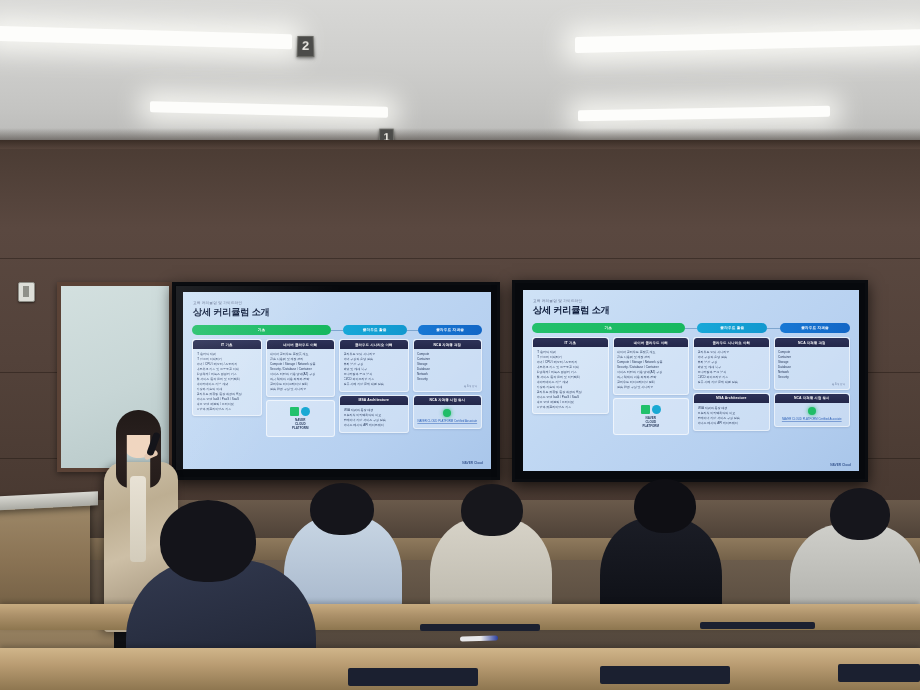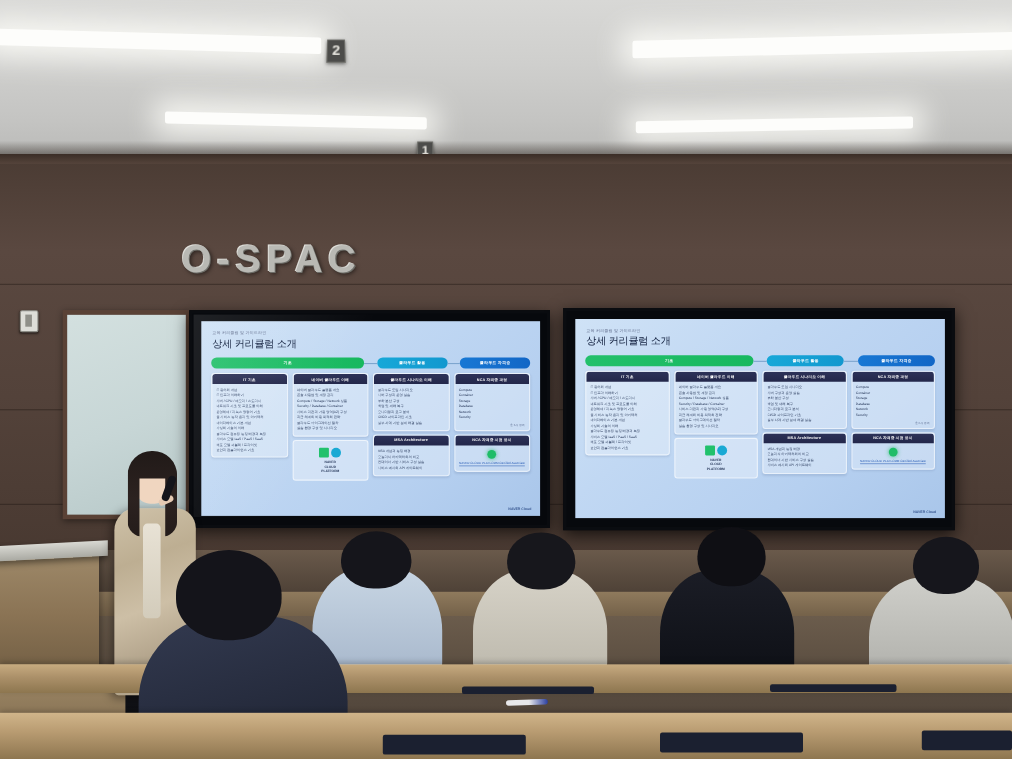--- a/index.html
+++ b/index.html
@@ -59,21 +59,21 @@
     box-shadow:0 4px 14px rgba(0,0,0,.7);}
   .tv-l{left:172px;top:282px;width:322px;height:192px;}
   .tv-r{left:512px;top:280px;width:350px;height:196px;}
 
   .slide{position:absolute;inset:7px 6px 8px 8px;
     background:linear-gradient(140deg,#cfe2f6 0%,#c1d8f3 35%,#b6d0f0 70%,#a9c6ea 100%);
     overflow:hidden;}
   .slide-inner{position:absolute;inset:0;padding:7px 9px;box-sizing:border-box;}
 
   .s-eyebrow{font-size:3.6px;color:#5f6b8a;letter-spacing:.2px;margin:2px 0 1px 1px;}
-  .s-title{font-size:9.2px;font-weight:400;color:#0f1d3c;letter-spacing:-.2px;margin:0 0 6px 1px;}
+  .s-title{font-size:9.2px;font-weight:700;color:#0f1d3c;letter-spacing:-.2px;margin:0 0 6px 1px;}
 
   .pill-row{display:flex;align-items:center;gap:0;margin:0 0 4px 0;}
   .pill{height:10px;border-radius:6px;display:flex;align-items:center;justify-content:center;
     font-size:3.6px;font-weight:700;color:#fff;letter-spacing:.2px;}
   .pill-a{flex:0 0 48%;background:linear-gradient(90deg,#23c06b,#17b85f);}
   .pill-b{flex:0 0 22%;background:linear-gradient(90deg,#17a8d8,#1298cf);}
   .pill-c{flex:0 0 22%;background:linear-gradient(90deg,#1878d4,#1266c6);}
   .connector{flex:1 1 auto;height:1px;background:#7ea6cf;}
 
   .cols{display:flex;gap:4px;align-items:flex-start;}
@@ -147,21 +147,20 @@
   </div>
   <div class="ceil-num cn2">2</div>
   <div class="ceil-num cn1">1</div>
 
   <div class="wall">
     <div class="wall-panel-line" style="top:118px"></div>
     <div class="wall-panel-line" style="top:232px"></div>
     <div class="wall-panel-line" style="top:318px"></div>
   </div>
   <div class="wall-top-trim"></div>
-  <div class="ospac">O-SPAC</div>
   <div class="wall-switch">
       <i></i>
     </div>
   <div class="whiteboard"></div>
 
   <div class="tv tv-l">
     <div class="slide">
       <div class="slide-inner">
         <div class="s-eyebrow">교육 커리큘럼 및 가이드라인</div>
         <div class="s-title">상세 커리큘럼 소개</div>

